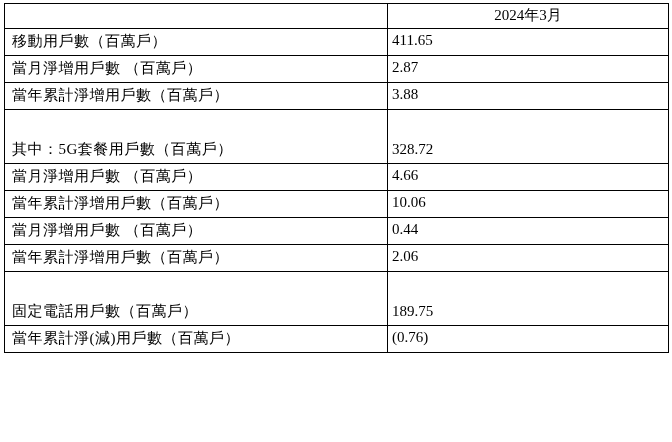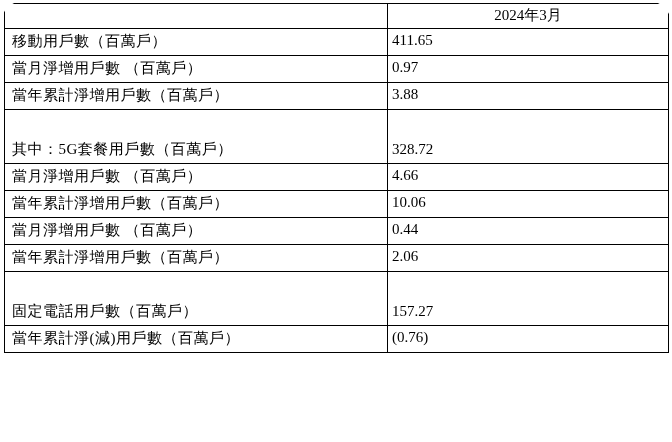--- a/index.html
+++ b/index.html
@@ -12,21 +12,20 @@
     height: 442px;
     font-family: "Liberation Serif", "DejaVu Serif", serif;
     color: #000000;
   }
   .page {
     position: relative;
     width: 672px;
     height: 442px;
     background: #ffffff;
     overflow: hidden;
-    border-radius: 26px;
   }
   table.kpi-table {
     position: absolute;
     left: 4px;
     top: 3px;
     width: 664px;
     border-collapse: collapse;
     table-layout: fixed;
   }
   table.kpi-table td {
@@ -78,21 +77,21 @@
       </tr>
     </thead>
     <tbody id="rows">
   <tr class="row">
     <td class="label-cell">移動用戶數（百萬戶）</td>
     <td class="value-cell">411.65</td>
   </tr>
 
   <tr class="row">
     <td class="label-cell">當月淨增用戶數 （百萬戶）</td>
-    <td class="value-cell">0.97</td>
+    <td class="value-cell">2.87</td>
   </tr>
 
   <tr class="row">
     <td class="label-cell">當年累計淨增用戶數（百萬戶）</td>
     <td class="value-cell">3.88</td>
   </tr>
 
   <tr class="row tall">
     <td class="label-cell">其中：5G套餐用戶數（百萬戶）</td>
     <td class="value-cell">328.72</td>
@@ -114,21 +113,21 @@
     <td class="value-cell">0.44</td>
   </tr>
 
   <tr class="row">
     <td class="label-cell">當年累計淨增用戶數（百萬戶）</td>
     <td class="value-cell">2.06</td>
   </tr>
 
   <tr class="row tall">
     <td class="label-cell">固定電話用戶數（百萬戶）</td>
-    <td class="value-cell">157.27</td>
+    <td class="value-cell">189.75</td>
   </tr>
 
 
   <tr class="row">
     <td class="label-cell">當年累計淨(減)用戶數（百萬戶）</td>
     <td class="value-cell">(0.76)</td>
   </tr>
 </tbody>
   </table>
 </div>

